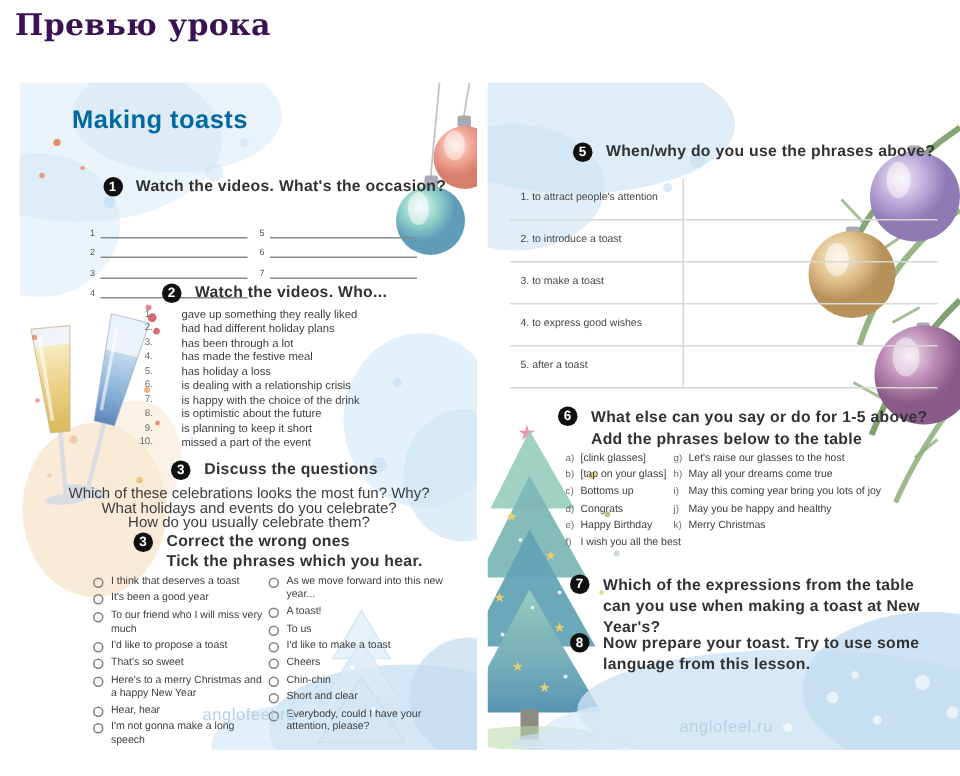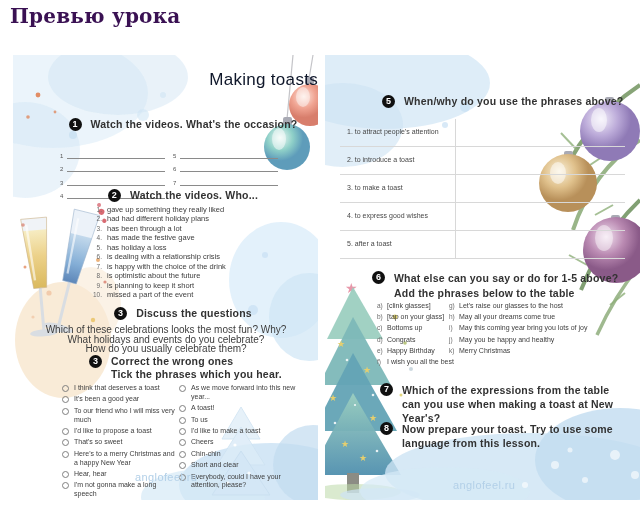--- a/index.html
+++ b/index.html
@@ -6,41 +6,41 @@
   body{width:640px;height:517px;position:relative;font-family:"Liberation Sans",sans-serif;overflow:hidden;}
 
   .main-title{position:absolute;left:10px;top:4px;font-family:"DejaVu Serif","Liberation Serif",serif;
     font-weight:bold;font-size:20px;color:#3a1153;letter-spacing:.2px;}
 
   .page{position:absolute;top:55px;height:445px;background:#fff;overflow:hidden;}
   .page-left{left:13px;width:305px;}
   .page-right{left:325px;width:315px;}
   .deco{position:absolute;left:0;top:0;pointer-events:none;}
 
-  .ws-title{position:absolute;left:35px;top:14px;width:270px;text-align:right;
-    font-size:17px;font-weight:normal;color:#0f172a;line-height:22px;letter-spacing:.3px;}
+  .ws-title{position:absolute;left:35px;top:14px;width:270px;text-align:left;
+    font-size:17px;font-weight:bold;color:#0369a1;line-height:22px;letter-spacing:.3px;}
 
   .badge{flex:none;width:13px;height:13px;background:#101010;color:#fff;border-radius:50%;
     display:inline-flex;align-items:center;justify-content:center;font-size:9px;font-weight:bold;line-height:1;}
 
   .task-head{position:absolute;display:flex;gap:9px;align-items:flex-start;
     font-size:10.5px;font-weight:bold;color:#323232;letter-spacing:.2px;line-height:13px;}
   .task-head .badge{margin-top:0;}
   .centered{left:35px;width:270px;justify-content:center;}
 
   
   .blanks{position:absolute;left:47px;top:90px;width:218px;display:flex;gap:8px;}
   .blank-col{flex:1;}
   .blank-row{display:flex;align-items:flex-end;height:13.5px;}
   .bnum{font-size:6px;color:#555;width:7px;flex:none;}
   .bline{flex:1;border-bottom:1px solid #8a8a8a;height:9px;}
 
   
   .numlist{position:absolute;left:77px;top:151px;width:190px;}
-  .numlist .row{display:flex;margin-bottom:1.7px;font-size:7.5px;color:#3d3d3d;line-height:7.8px;}
+  .numlist .row{display:flex;margin-bottom:1.7px;font-size:7.5px;color:#3d3d3d;line-height:7.8px;gap:14px;}
   .numlist .n{width:12px;text-align:right;margin-right:5px;font-size:6.5px;color:#6a6a6a;flex:none;}
 
   .questions{position:absolute;left:22px;top:270px;width:262px;text-align:center;
     font-size:10px;color:#3d3d3d;line-height:9.5px;}
 
   
   .cbcol{position:absolute;top:329px;}
   .cbcol-l{left:49px;width:114px;}
   .cbcol-r{left:166px;width:132px;}
   .cbitem{display:flex;gap:5px;margin-bottom:2.6px;font-size:7px;color:#3d3d3d;line-height:8.8px;}
@@ -242,21 +242,21 @@
         <span>had had different holiday plans</span>
       </div>
 
       <div class="row">
         <span class="n">3.</span>
         <span>has been through a lot</span>
       </div>
 
       <div class="row">
         <span class="n">4.</span>
-        <span>has made the festive gave</span>
+        <span>has made the festive meal</span>
       </div>
 
       <div class="row">
         <span class="n">5.</span>
         <span>has holiday a loss</span>
       </div>
 
       <div class="row">
         <span class="n">6.</span>
         <span>is dealing with a relationship crisis</span>

